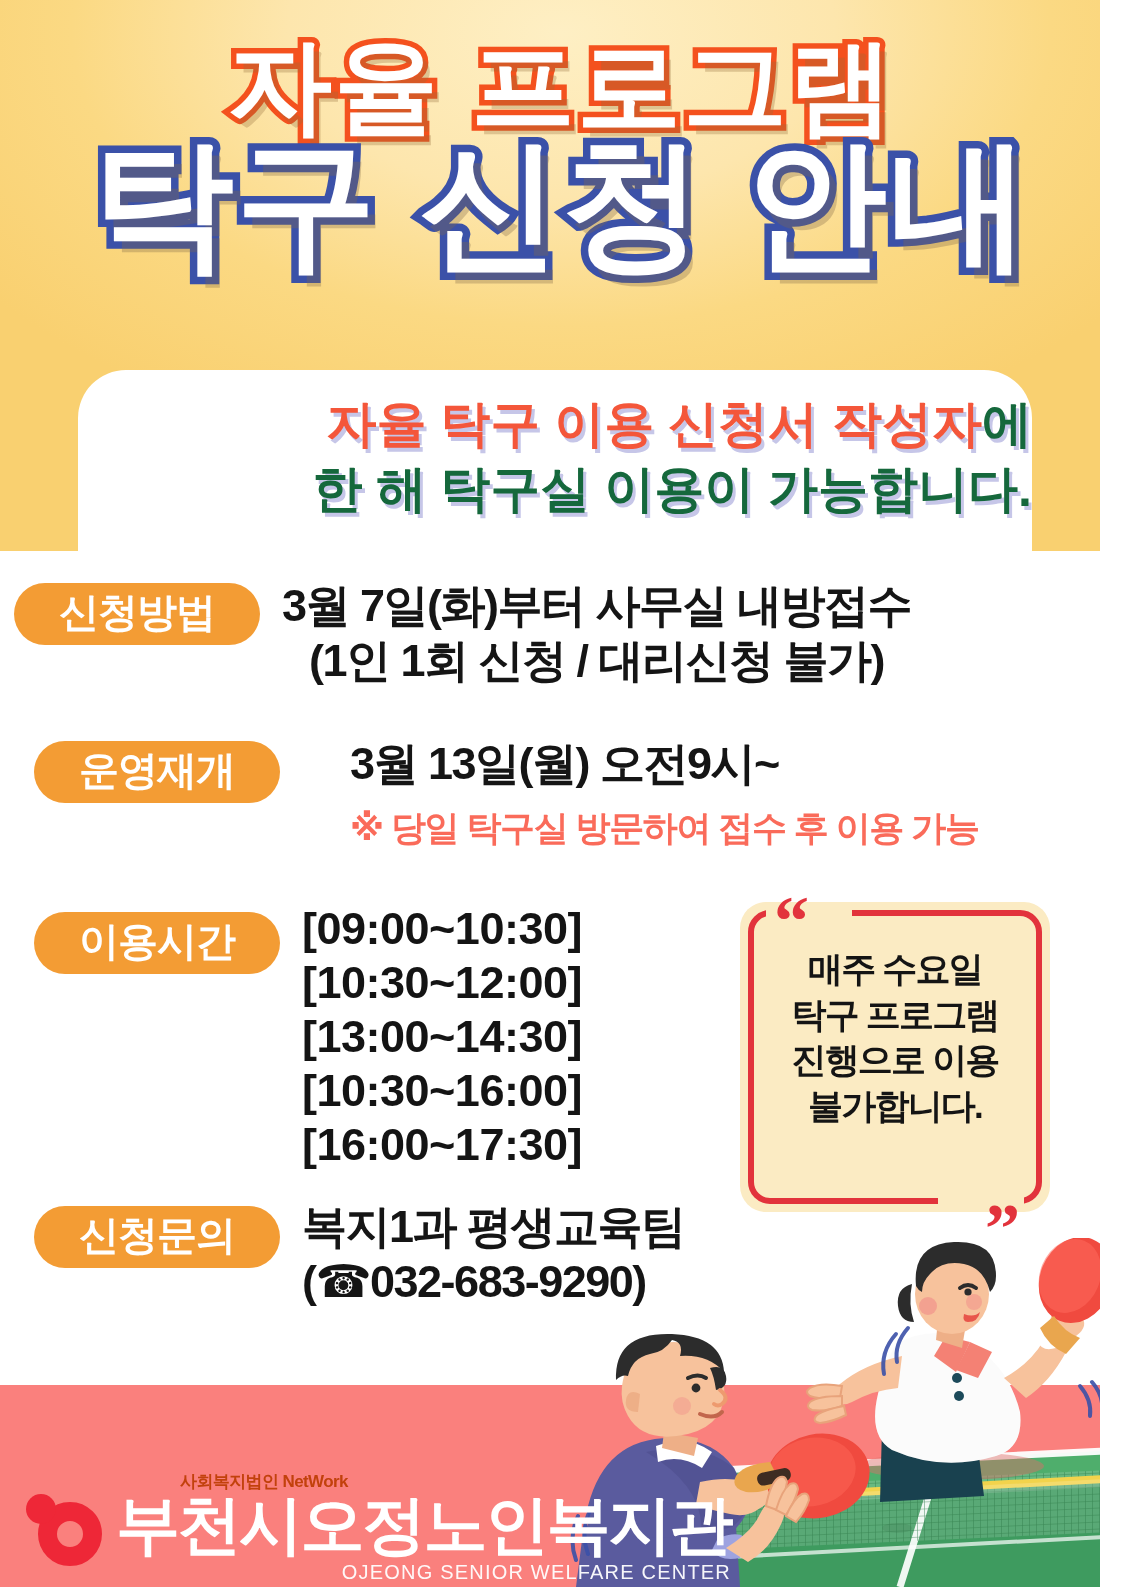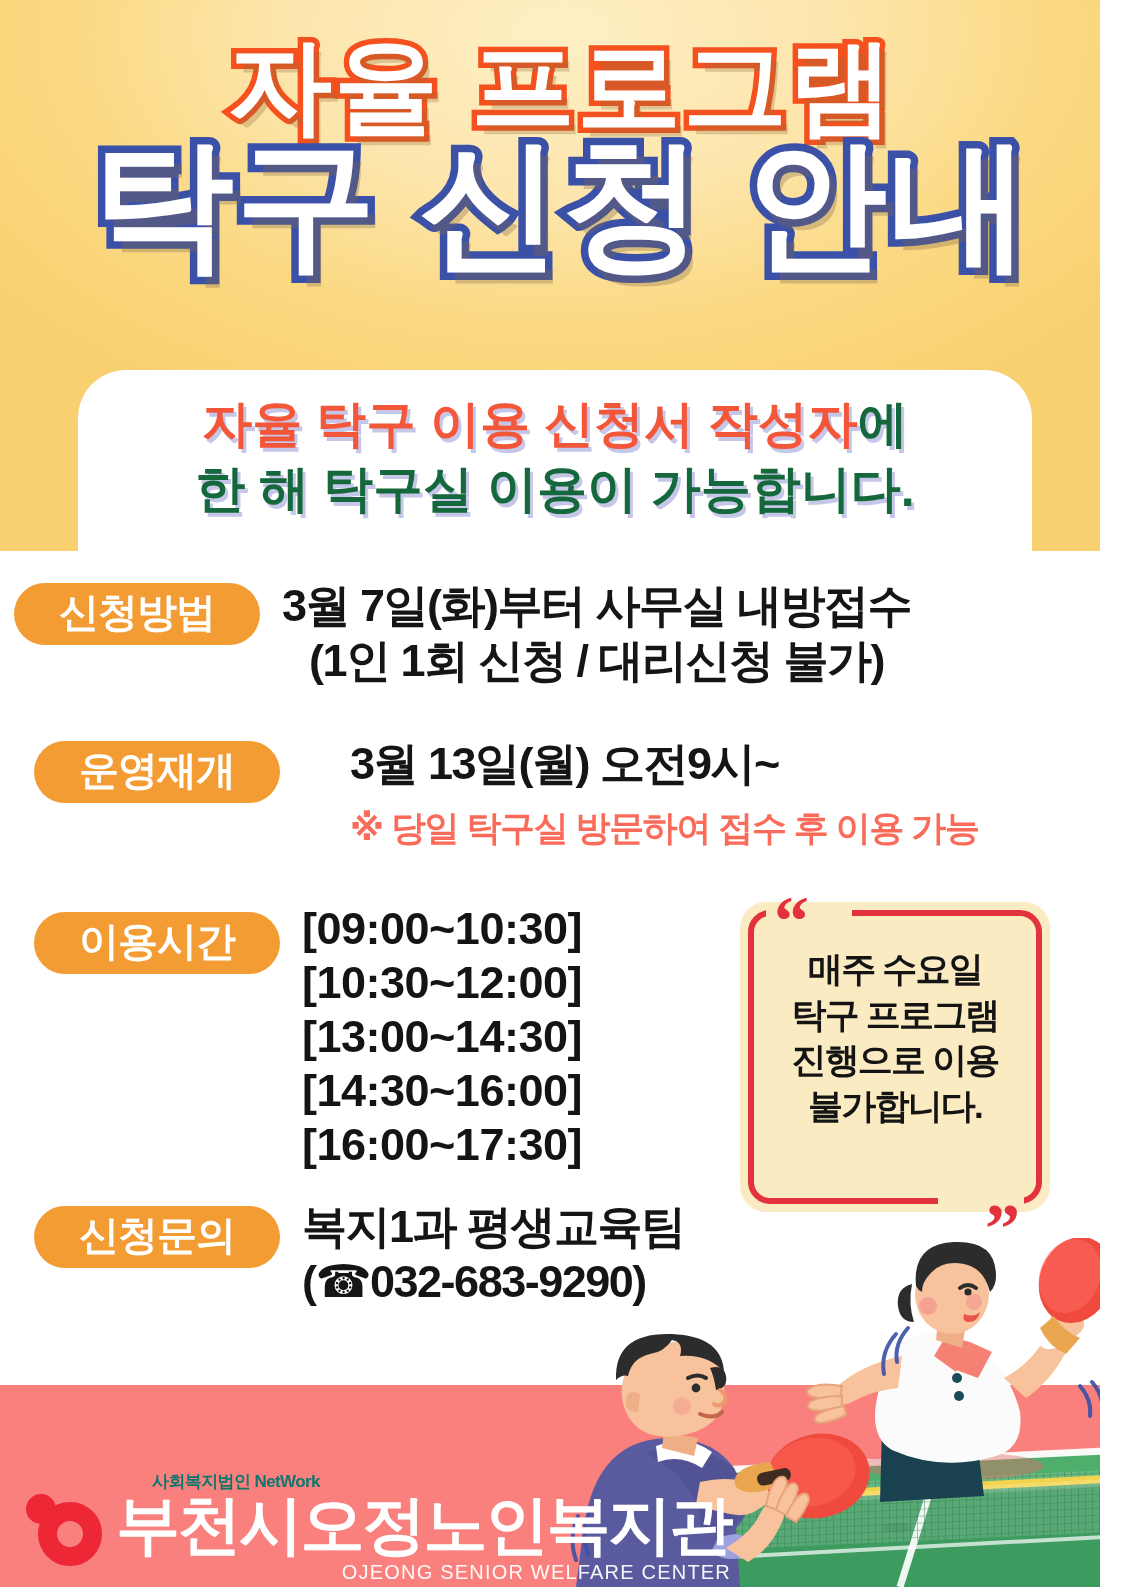--- a/index.html
+++ b/index.html
@@ -47,21 +47,21 @@
 
   
   .white-card{
     position:absolute; left:78px; top:370px; width:954px; height:210px;
     background:#ffffff;
     border-radius:48px 48px 0 0;
     z-index:4;
   }
   .sub-wrap{
     position:absolute; left:78px; top:392px; width:954px;
-    text-align:center; z-index:7;
+    text-align:right; z-index:7;
   }
   .sub-line{
     font-size:50px; font-weight:900; line-height:1.30;
     text-shadow:3px 4px 0 rgba(120,120,200,.42);
     white-space:nowrap;
   }
   .sub-orange{ color:#F4563A; }
   .sub-green{ color:#15683C; }
 
   
@@ -153,22 +153,22 @@
     border-radius:50%;
     border:19px solid #EE2737;
     box-sizing:border-box;
   }
   .logo-dot{
     position:absolute; left:0px; top:6px; width:30px; height:30px;
     border-radius:50%; background:#EE2737;
   }
   .logo-txt{ margin-left:12px; }
   .logo-top{
-    font-size:17px; font-weight:900; color:#0f766e;
-    letter-spacing:-0.6px; margin-left:36px;
+    font-size:17px; font-weight:900; color:#c2410c;
+    letter-spacing:-0.6px; margin-left:64px;
   }
   .logo-main{
     font-size:64px; font-weight:900; color:#ffffff;
     letter-spacing:-2.5px; line-height:1.05; margin-top:-1px;
   }
   .logo-sub{
     font-size:20px; font-weight:400; color:#ffffff;
     letter-spacing:1.2px; text-align:right; margin-top:2px;
     opacity:.95;
   }
@@ -211,21 +211,21 @@
         <div class="redline" style="margin-top:14px;">※ 당일 탁구실 방문하여 접수 후 이용 가능</div>
       </div>
     </div>
 
     <div class="row" style="padding-left:34px; margin-top:62px;">
       <div class="badge">이용시간</div>
       <div class="row-body" style="margin-top:-10px;">
         <div class="timeline">[09:00~10:30]</div>
         <div class="timeline">[10:30~12:00]</div>
         <div class="timeline">[13:00~14:30]</div>
-        <div class="timeline">[14:30~16:00]</div>
+        <div class="timeline">[10:30~16:00]</div>
         <div class="timeline">[16:00~17:30]</div>
       </div>
     </div>
 
     <div class="row" style="padding-left:34px; margin-top:34px;">
       <div class="badge">신청문의</div>
       <div class="row-body" style="margin-top:-6px;">
         <div class="bigline">복지1과 평생교육팀</div>
         <div class="bigline">(☎032-683-9290)</div>
       </div>

